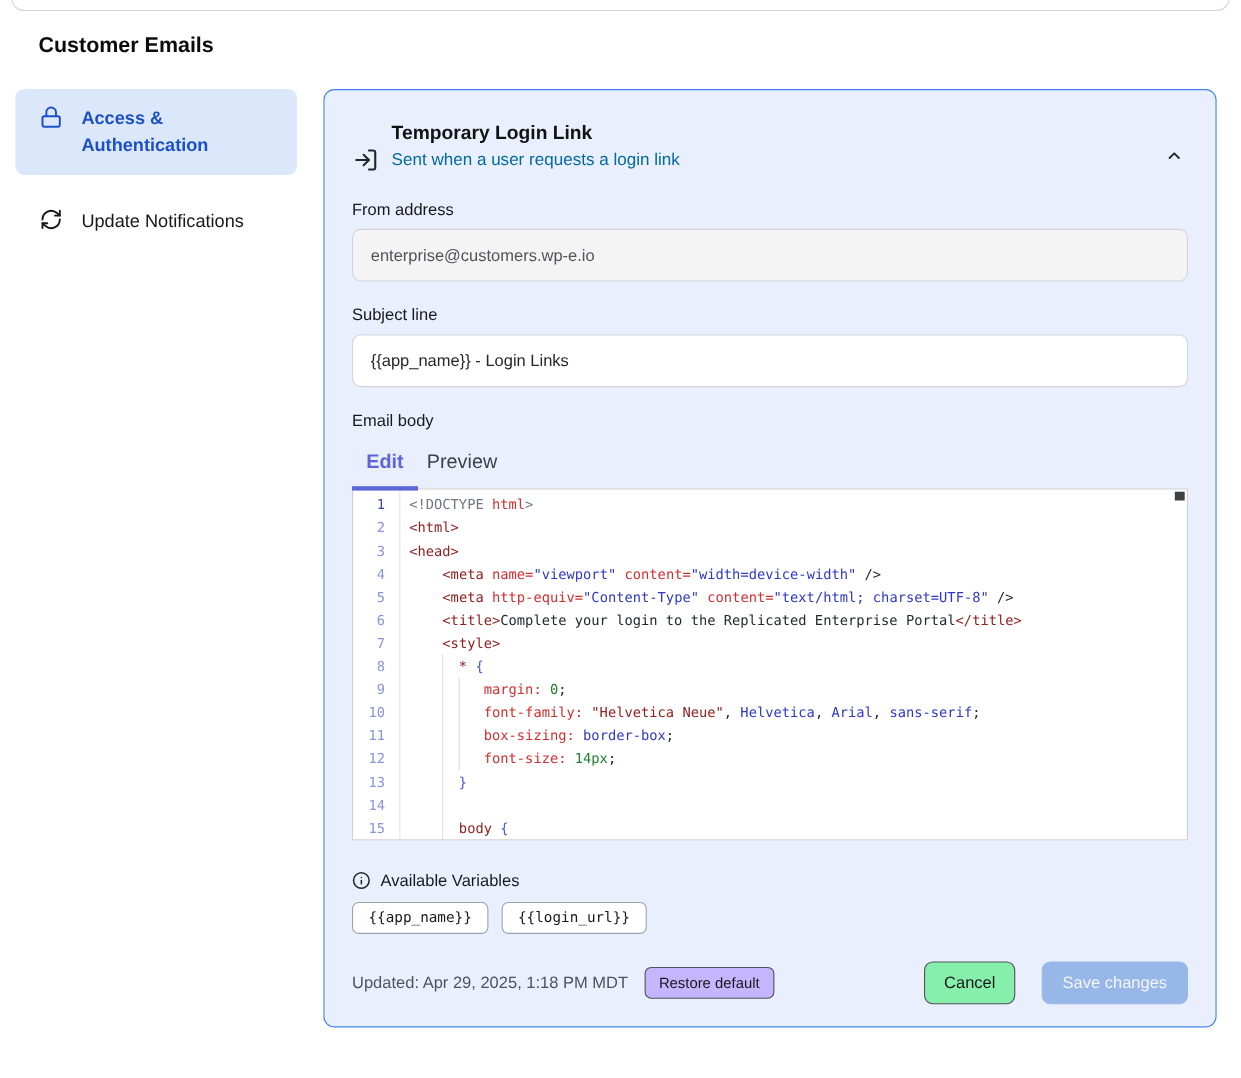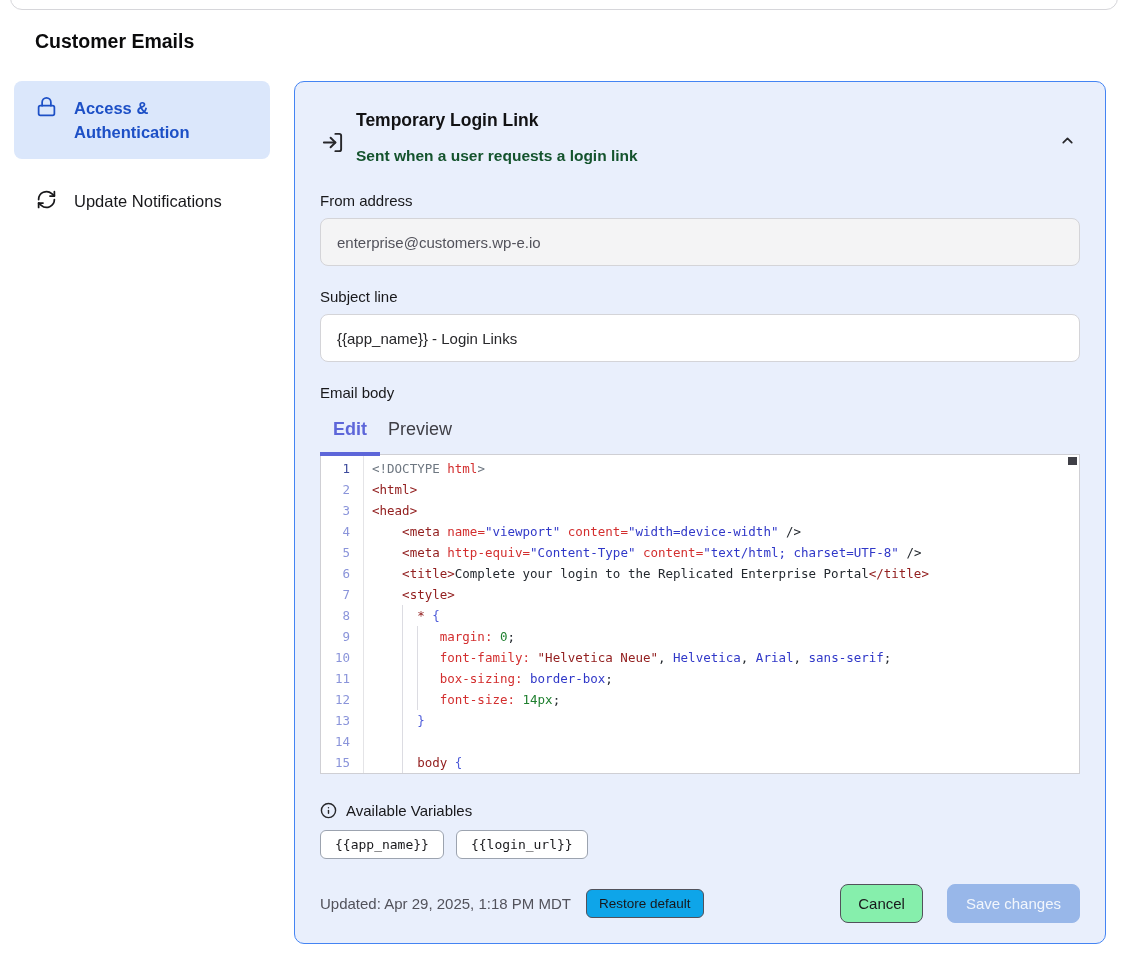--- a/index.html
+++ b/index.html
@@ -22,24 +22,24 @@
     line-height:24px; }
   .side-item.active { background:#dbe7fb; color:#1d50c6; font-weight:600;
     padding-top:15px; padding-bottom:15px; }
   .side-item + .side-item { margin-top:16px; }
   .side-item svg { width:21px; height:21px; flex:0 0 21px; }
 
   
   .panel { flex:1; min-height:848px; background:#e9effc; border:1px solid #4484f3;
     border-radius:10px; padding:26px 25px 20px 25px; }
 
-  .panel-head { display:flex; align-items:center; margin-bottom:25px; }
+  .panel-head { display:flex; align-items:flex-end; margin-bottom:25px; }
   .login-ic { width:23px; height:23px; margin:9px 12px 0 1px; flex:0 0 23px; }
   .p-title { font-size:17.5px; font-weight:700; color:#121214; line-height:25px; }
-  .p-sub { font-size:15.5px; color:#14532d; line-height:22px; margin-top:12px;font-weight:bold; }
+  .p-sub { font-size:15.5px; color:#0369a1; line-height:22px; margin-top:2px; }
   .chev-btn { margin-left:auto; margin-top:8px; background:none; border:none;
     padding:4px; cursor:pointer; }
 
   .field { margin-bottom:22px; }
   .f-label { font-size:15px; font-weight:500; color:#18181b; margin-bottom:9px; }
   .f-input { width:100%; height:48px; border:1px solid #d4d4d8; border-radius:8px;
     background:#fff; font-size:15px; color:#27272a; padding:0 16px;
     font-family:"Liberation Sans", sans-serif; }
   .f-input.disabled { background:#f4f4f5; color:#52525b; }
 
@@ -77,21 +77,21 @@
     margin-bottom:11px; }
   .info-ic { width:17px; height:17px; }
   .chips { display:flex; gap:12px; margin-bottom:25px; }
   .chip { font-family:"DejaVu Sans Mono", monospace; font-size:13px; color:#18181b;
     background:#fff; border:1px solid #9ca3af; border-radius:6px; padding:6px 14px;
     cursor:pointer; }
 
   .panel-foot { display:flex; align-items:center; }
   .updated { font-size:15px; color:#52525b; }
   .btn { font-family:"Liberation Sans", sans-serif; cursor:pointer; }
-  .btn-restore { margin-left:15px; font-size:13.5px; padding:6px 12px; background:#0ea5e9;
+  .btn-restore { margin-left:15px; font-size:13.5px; padding:6px 12px; background:#c4b5fd;
     border:1px solid #52525b; border-radius:6px; color:#18181b; }
   .btn-cancel { margin-left:auto; font-size:15px; padding:10px 17px; background:#86efac;
     border:1px solid #52525b; border-radius:8px; color:#18181b; }
   .btn-save { margin-left:24px; font-size:15px; padding:10px 18px; background:#98b7e9;
     border:1px solid #98b7e9; border-radius:8px; color:#f2f6fc; cursor:default; }
 </style>
 </head>
 <body>
 
 <div class="top-card-edge"></div>

